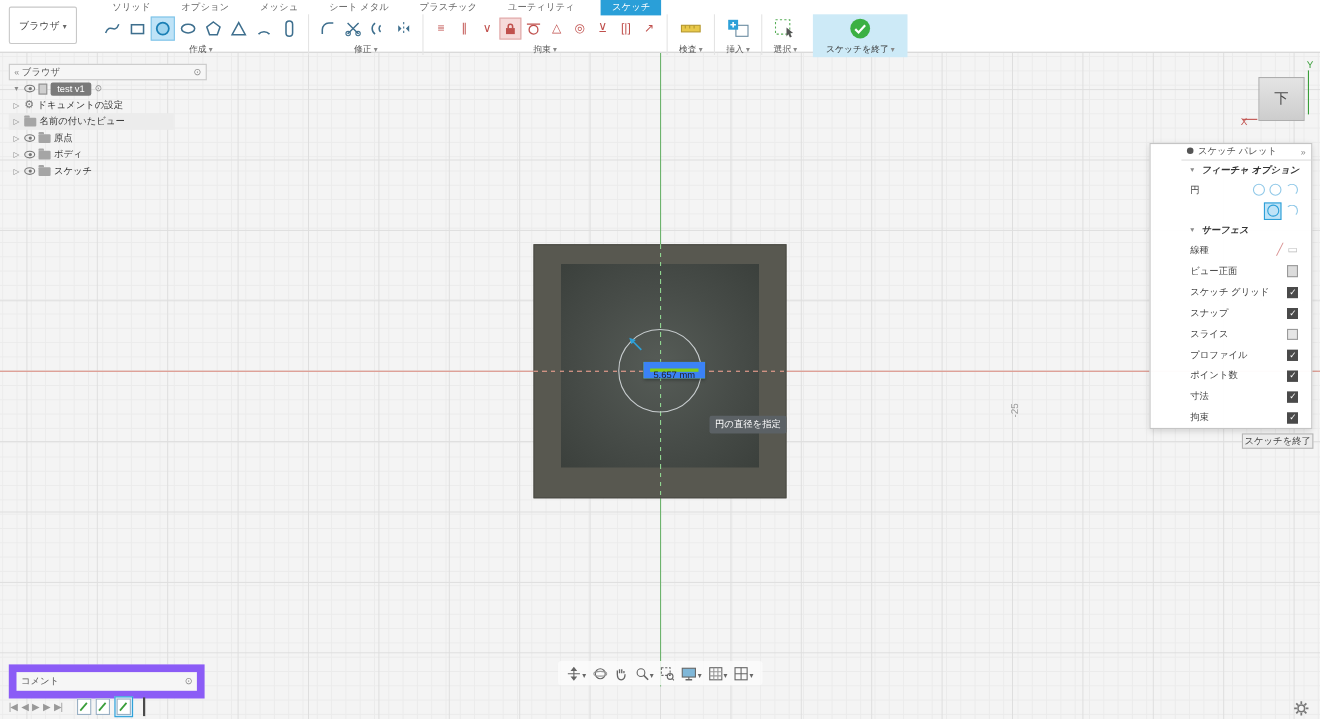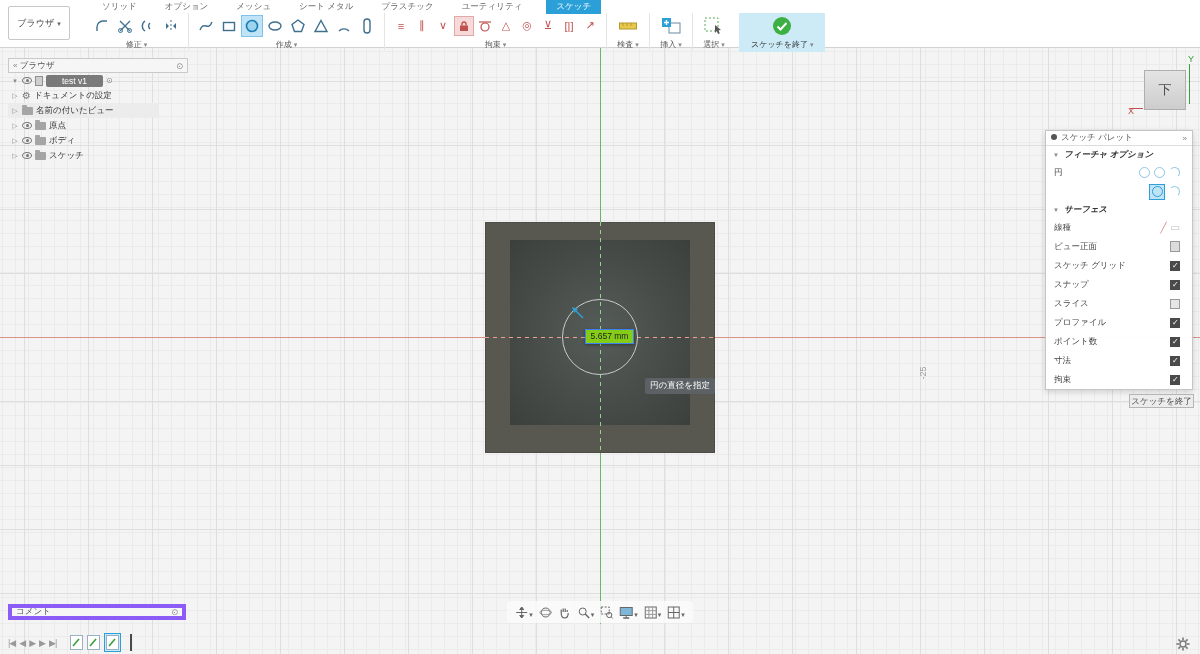--- a/index.html
+++ b/index.html
@@ -19,21 +19,21 @@
   .axis-v { position:absolute; left:600px; top:48px; bottom:30px; width:1px; background:#6db36d; }
   .axis-h { position:absolute; left:0; right:0; top:337px; height:1px; background:#dc9185; }
   .body-outer { position:absolute; left:485px; top:222px; width:230px; height:231px; background:#585850; border:1px solid #4c4c45; }
   .body-inner { position:absolute; left:510px; top:240px; width:180px; height:185px;
     background:radial-gradient(ellipse at 50% 50%, #565c57 0%, #474c48 55%, #3b403c 100%); }
   .dash-v { position:absolute; left:600px; top:222px; width:1px; height:231px;
     background-image:repeating-linear-gradient(180deg,#8fd48f 0 4px, transparent 4px 8px); }
   .dash-h { position:absolute; left:485px; top:337px; width:230px; height:1px;
     background-image:repeating-linear-gradient(90deg,#eda090 0 4px, transparent 4px 8px); }
   .sketch-circle { position:absolute; left:562px; top:299px; width:76px; height:76px; border:1px solid #c7ccce; border-radius:50%; }
-  .dim-box { position:absolute; left:585px; top:329px; min-width:49px; height:15px; background:#84cc16; border:1px solid #3b82f6;
+  .dim-box { position:absolute; left:585px; top:329px; min-width:49px; height:15px; background:#84cc16; border:6px solid #3b82f6;
     font-size:8.5px; line-height:13px; text-align:center; color:#222; box-shadow:0 1px 3px rgba(0,0,0,.35); padding:0 3px; }
   .tip { position:absolute; left:645px; top:378px; background:#5b6165; color:#fff; font-size:8.5px; padding:2px 5px; border-radius:2px; white-space:nowrap; }
   .glabel { position:absolute; left:916px; top:320px; transform:rotate(-90deg); color:#9a9a9a; font-size:9px; }
 
   
   .topbar { position:absolute; left:0; top:0; right:0; height:48px; background:#fff; border-bottom:1px solid #d2d2d2; z-index:5; }
   .design-btn { position:absolute; left:8px; top:6px; width:62px; height:34px; border:1px solid #c8c8c8; border-radius:2px; background:#fff;
     font-size:9px; color:#444; display:flex; align-items:center; justify-content:center; gap:3px; }
   .tabs { position:absolute; left:98px; top:0; height:13px; display:flex; gap:20px; align-items:flex-start; font-size:8.5px; color:#666; }
   .tab { padding:1px 4px; white-space:nowrap; }
@@ -57,26 +57,26 @@
   .browser { position:absolute; left:8px; top:58px; width:180px; z-index:4; font-size:8.5px; }
   .bheader { height:15px; background:#f6f6f6; border:1px solid #c9c9c9; display:flex; align-items:center; justify-content:space-between; padding:0 4px; color:#555; }
   .brow { height:15px; display:flex; align-items:center; gap:3px; padding-left:3px; color:#333; }
   .brow.shade { background:#ececec; width:150px; }
   .tri { color:#8a8a8a; font-size:7px; width:8px; text-align:center; }
   .eye { width:10px; height:7px; border:1px solid #777; border-radius:50%; position:relative; flex:0 0 auto; }
   .eye::after { content:""; position:absolute; left:2.5px; top:1px; width:3px; height:3px; background:#777; border-radius:50%; }
   .fold { width:11px; height:8px; background:#a5a5a5; border-radius:1px; position:relative; flex:0 0 auto; }
   .fold::before { content:""; position:absolute; top:-2px; left:0; width:5px; height:2px; background:#a5a5a5; border-radius:1px 1px 0 0; }
   .doc { width:8px; height:10px; background:#cfcfcf; border:1px solid #8f8f8f; flex:0 0 auto; }
-  .pill { background:#7a7a7a; color:#fff; padding:0 16px; border-radius:2px; height:12px; line-height:12px; white-space:nowrap; }
+  .pill { background:#7a7a7a; color:#fff; padding:0 6px; border-radius:2px; height:12px; line-height:12px; white-space:nowrap; }
   .gear { color:#787878; font-size:10px; line-height:10px; }
 
   
   .palette { position:absolute; left:1045px; top:130px; width:148px; background:rgba(255,255,255,.97); border:1px solid #c5c5c5;
-    box-shadow:0 2px 6px rgba(0,0,0,.15); z-index:4; font-size:8.5px; color:#444; }
+    box-shadow:0 2px 6px rgba(0,0,0,.15); z-index:4; font-size:8.5px; color:#444;padding-left:28px; }
   .pheader { height:15px; display:flex; align-items:center; justify-content:space-between; padding:0 5px; border-bottom:1px solid #ddd; color:#555; }
   .pdot { width:6px; height:6px; background:#555; border-radius:50%; display:inline-block; margin-right:4px; }
   .psection { height:17px; display:flex; align-items:center; gap:4px; padding:0 6px; font-weight:bold; color:#333;font-style:italic; }
   .psection .tri { font-size:6px; }
   .prow { height:19px; display:flex; align-items:center; justify-content:space-between; padding:0 12px 0 8px; }
   .prow .ctrl { display:flex; gap:4px; align-items:center; }
   .circ { width:11px; height:11px; border:1.5px solid #8fc8e8; border-radius:50%; }
   .circ.arc { border-left-color:transparent; border-bottom-color:transparent; }
   .modebox { width:16px; height:16px; background:#bfe3f7; border:1px solid #2da0d8; display:flex; align-items:center; justify-content:center; }
   .cb { width:10px; height:10px; background:#e6e6e6; border:1px solid #9a9a9a; position:relative; }
@@ -91,21 +91,21 @@
   
   .vcube { position:absolute; left:1128px; top:56px; width:66px; height:62px; z-index:4; }
   .vface { position:absolute; left:16px; top:14px; width:42px; height:40px; background:linear-gradient(#e4e4e4,#cdcdcd); border:1px solid #aeaeae;
     color:#4a4a4a; font-size:13px; display:flex; align-items:center; justify-content:center; }
   .vy { position:absolute; right:0; top:-2px; color:#3a9e3a; font-size:9px; }
   .vyline { position:absolute; right:4px; top:8px; width:1px; height:40px; background:#3a9e3a; }
   .vx { position:absolute; left:0; bottom:2px; color:#c0504d; font-size:9px; }
   .vxline { position:absolute; left:2px; bottom:9px; width:13px; height:1px; background:#c0504d; }
 
   
-  .comment { position:absolute; left:8px; top:604px; width:178px; height:16px; background:#f6f6f6; border:4px solid #8b5cf6;
+  .comment { position:absolute; left:8px; top:604px; width:178px; height:31px; background:#f6f6f6; border:7px solid #8b5cf6;
     display:flex; align-items:center; justify-content:space-between; padding:0 4px; font-size:8.5px; color:#555; z-index:4; }
   .navbar { position:absolute; left:50%; top:601px; transform:translateX(-50%); display:flex; align-items:center; gap:6px;
     padding:2px 8px; background:rgba(250,250,250,.85); border-radius:3px; z-index:4; }
   .nic { display:flex; align-items:center; gap:1px; color:#666; }
   .timeline { position:absolute; left:8px; top:633px; display:flex; align-items:center; gap:4px; z-index:4; }
   .pb { color:#999; font-size:9px; letter-spacing:-1px; }
   .fe { width:13px; height:15px; background:#fff; border:1px solid #9ab0c4; display:flex; align-items:center; justify-content:center; }
   .fe-sel { padding:1px; background:#cde9f7; border:1px solid #2da0d8; display:flex; }
   .tmark { width:2px; height:17px; background:#4a4a4a; margin-left:5px; }
   .gearbtn { position:absolute; right:10px; top:637px; z-index:4; }
@@ -144,20 +144,66 @@
     <span class="tab">ユーティリティ</span>
     <span class="tab active">スケッチ</span>
   </div>
 
   <div class="toolrow">
 
     <div class="tgroup">
       <div class="ticons">
         <span class="ic">
             <svg width="16" height="16">
+              <path d="M2 12 C6 2 10 14 14 4" fill="none" stroke="#3e6f8e" stroke-width="1.4"></path>
+            </svg>
+          </span>
+        <span class="ic">
+            <svg width="16" height="16">
+              <rect x="2.5" y="4.5" width="11" height="8" fill="none" stroke="#3e6f8e" stroke-width="1.4"></rect>
+            </svg>
+          </span>
+        <span class="ic active">
+            <svg width="16" height="16">
+              <circle cx="8" cy="8" r="5.5" fill="#9fd4ef" stroke="#1a7fb5" stroke-width="1.6"></circle>
+            </svg>
+          </span>
+        <span class="ic">
+            <svg width="16" height="16">
+              <ellipse cx="8" cy="8" rx="6" ry="4" fill="none" stroke="#3e6f8e" stroke-width="1.4"></ellipse>
+            </svg>
+          </span>
+        <span class="ic">
+            <svg width="16" height="16">
+              <polygon points="8,2 14,6.5 11.5,13.5 4.5,13.5 2,6.5" fill="none" stroke="#3e6f8e" stroke-width="1.4"></polygon>
+            </svg>
+          </span>
+        <span class="ic">
+            <svg width="16" height="16">
+              <polygon points="8,2.5 14,13.5 2,13.5" fill="none" stroke="#3e6f8e" stroke-width="1.4"></polygon>
+            </svg>
+          </span>
+        <span class="ic">
+            <svg width="16" height="16">
+              <path d="M3 13 A 7 7 0 0 1 13 13" fill="none" stroke="#3e6f8e" stroke-width="1.4"></path>
+            </svg>
+          </span>
+        <span class="ic">
+            <svg width="16" height="16">
+              <path d="M5 4 v8 M11 4 v8 M5 4 A 3 3 0 0 1 11 4 M5 12 A 3 3 0 0 0 11 12" fill="none" stroke="#3e6f8e" stroke-width="1.4"></path>
+            </svg>
+          </span>
+      </div>
+      <span class="tlabel">作成</span>
+    </div>
+
+    <div class="tgroup">
+      <div class="ticons">
+        <span class="ic">
+            <svg width="16" height="16">
               <path d="M3 13 V9 A 6 6 0 0 1 9 3 H13" fill="none" stroke="#3e6f8e" stroke-width="1.4"></path>
             </svg>
           </span>
         <span class="ic">
             <svg width="16" height="16">
               <path d="M3 3 L13 13 M13 3 L3 13" stroke="#3e6f8e" stroke-width="1.3" fill="none"></path>
               <circle cx="3.5" cy="12.5" r="2" fill="none" stroke="#3e6f8e"></circle>
               <circle cx="12.5" cy="12.5" r="2" fill="none" stroke="#3e6f8e"></circle>
             </svg>
           </span>
@@ -167,66 +213,20 @@
             </svg>
           </span>
         <span class="ic">
             <svg width="16" height="16">
               <path d="M8 2 v12" stroke="#3e6f8e" stroke-dasharray="2 2"></path>
               <path d="M3 5 v6 l3-3 z M13 5 v6 l-3-3 z" fill="#3e6f8e"></path>
             </svg>
           </span>
       </div>
       <span class="tlabel">修正</span>
-    </div>
-
-    <div class="tgroup">
-      <div class="ticons">
-        <span class="ic">
-            <svg width="16" height="16">
-              <path d="M2 12 C6 2 10 14 14 4" fill="none" stroke="#3e6f8e" stroke-width="1.4"></path>
-            </svg>
-          </span>
-        <span class="ic">
-            <svg width="16" height="16">
-              <rect x="2.5" y="4.5" width="11" height="8" fill="none" stroke="#3e6f8e" stroke-width="1.4"></rect>
-            </svg>
-          </span>
-        <span class="ic active">
-            <svg width="16" height="16">
-              <circle cx="8" cy="8" r="5.5" fill="#9fd4ef" stroke="#1a7fb5" stroke-width="1.6"></circle>
-            </svg>
-          </span>
-        <span class="ic">
-            <svg width="16" height="16">
-              <ellipse cx="8" cy="8" rx="6" ry="4" fill="none" stroke="#3e6f8e" stroke-width="1.4"></ellipse>
-            </svg>
-          </span>
-        <span class="ic">
-            <svg width="16" height="16">
-              <polygon points="8,2 14,6.5 11.5,13.5 4.5,13.5 2,6.5" fill="none" stroke="#3e6f8e" stroke-width="1.4"></polygon>
-            </svg>
-          </span>
-        <span class="ic">
-            <svg width="16" height="16">
-              <polygon points="8,2.5 14,13.5 2,13.5" fill="none" stroke="#3e6f8e" stroke-width="1.4"></polygon>
-            </svg>
-          </span>
-        <span class="ic">
-            <svg width="16" height="16">
-              <path d="M3 13 A 7 7 0 0 1 13 13" fill="none" stroke="#3e6f8e" stroke-width="1.4"></path>
-            </svg>
-          </span>
-        <span class="ic">
-            <svg width="16" height="16">
-              <path d="M5 4 v8 M11 4 v8 M5 4 A 3 3 0 0 1 11 4 M5 12 A 3 3 0 0 0 11 12" fill="none" stroke="#3e6f8e" stroke-width="1.4"></path>
-            </svg>
-          </span>
-      </div>
-      <span class="tlabel">作成</span>
     </div>
 
     <div class="tgroup">
       <div class="ticons">
         <span class="cic">≡</span>
         <span class="cic">∥</span>
         <span class="cic">∨</span>
         <span class="cic hl">
             <svg width="12" height="12">
               <rect x="2" y="5.5" width="8" height="5.5" fill="#c0504d"></rect>

